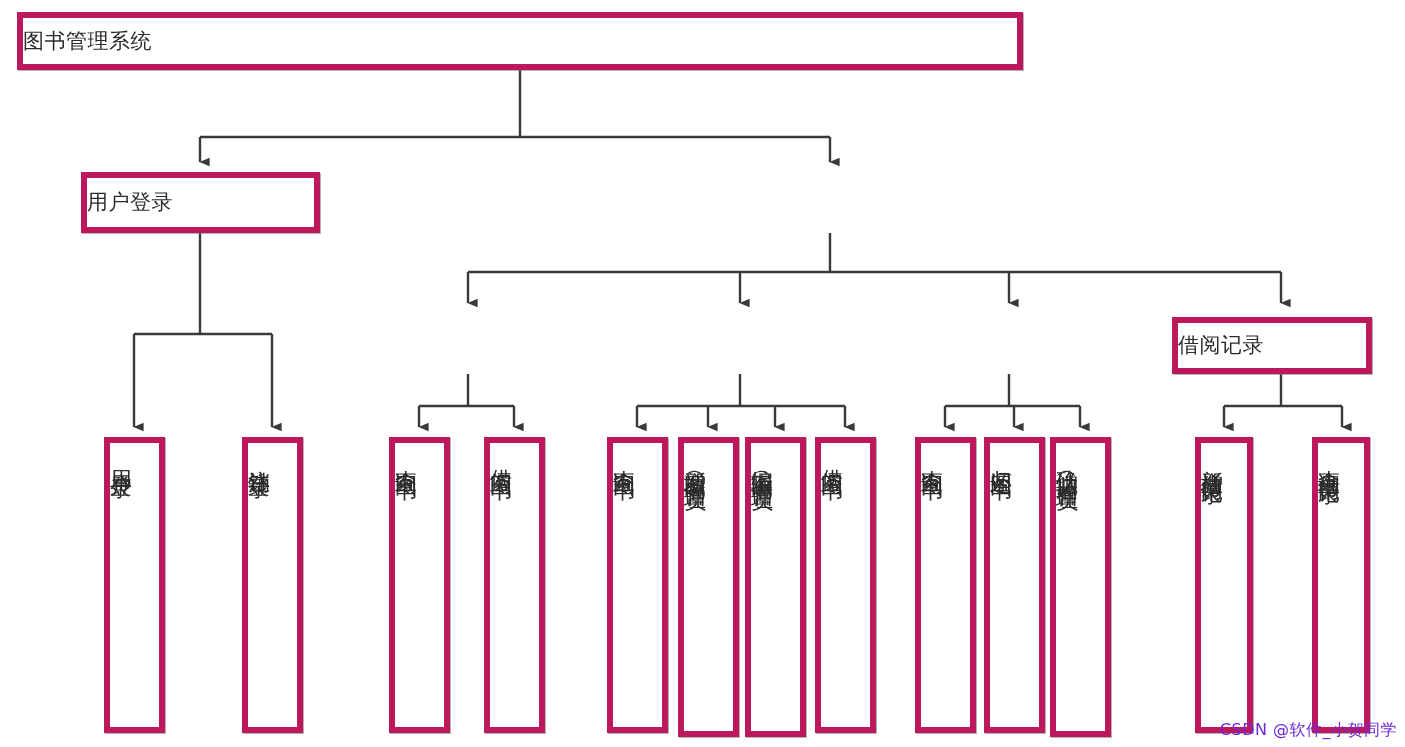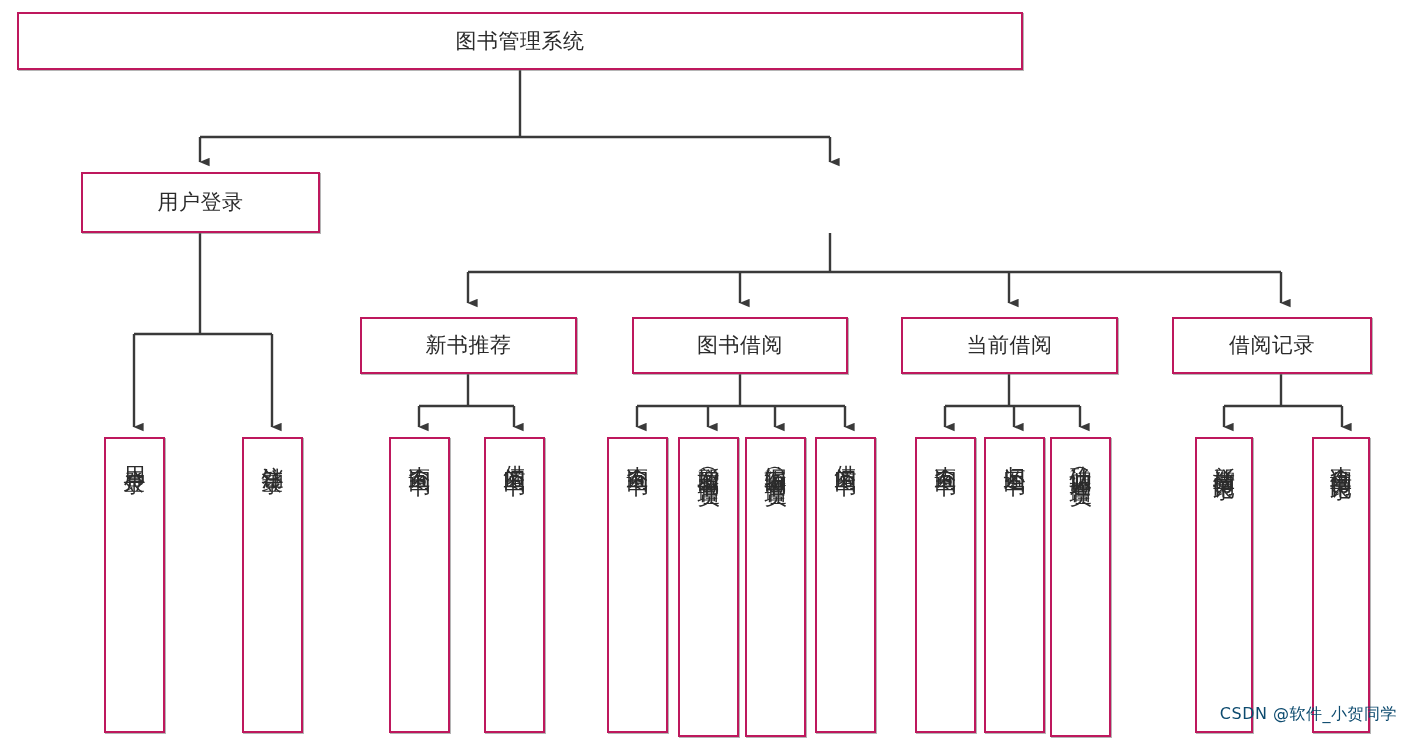--- a/index.html
+++ b/index.html
@@ -23,25 +23,24 @@
     position: absolute;
     left: 0;
     top: 0;
     width: 1405px;
     height: 747px;
     display: block;
   }
   .node-box {
     position: absolute;
     box-sizing: border-box;
-    border: 2px solid #be185d;
+    border: 6px solid #be185d;
     background: #ffffff;
     display: flex;
     align-items: center;
-    justify-content: center;
     box-shadow: 1px 1px 0 0 rgba(120,120,120,0.55);
   }
   .node-label {
     color: #2b2b2b;
     text-align: center;
     line-height: 1.18;
     letter-spacing: 0.5px;
     white-space: nowrap;
   }
   .node-box.horizontal .node-label {
@@ -54,23 +53,23 @@
   .node-box.vertical .node-label {
     writing-mode: vertical-rl;
     text-orientation: upright;
     font-size: 22px;
     letter-spacing: 3px;
     line-height: 1.0;
   }
   .watermark {
     position: absolute;
     right: 8px;
-    bottom: 22px;
+    bottom: 6px;
     font-size: 16px;
-    color: #0c4a6e;
+    color: #6d28d9;
     letter-spacing: 0.5px;
     white-space: nowrap;
     pointer-events: none;
   }
 </style>
 </head>
 <body>
 
 <div id="diagram-root">
 
@@ -138,31 +137,22 @@
 
   <div class="node-box horizontal" style="left:17px; top:12px; width:1006px; height:58px;">
     <span class="node-label">图书管理系统</span>
   </div>
 
   <div class="node-box horizontal" style="left:81px; top:172px; width:239px; height:61px;">
     <span class="node-label">用户登录</span>
   </div>
 
 
-  <div class="node-box horizontal" style="left:360px; top:317px; width:217px; height:57px;">
-    <span class="node-label">新书推荐</span>
-  </div>
-
-  <div class="node-box horizontal" style="left:632px; top:317px; width:216px; height:57px;">
-    <span class="node-label">图书借阅</span>
-  </div>
-
-  <div class="node-box horizontal" style="left:901px; top:317px; width:217px; height:57px;">
-    <span class="node-label">当前借阅</span>
-  </div>
+
+
 
   <div class="node-box horizontal" style="left:1172px; top:317px; width:200px; height:57px;">
     <span class="node-label">借阅记录</span>
   </div>
 
   <div class="node-box vertical" style="left:104px; top:437px; width:61px; height:296px;">
     <span class="node-label">用户登录</span>
   </div>
 
   <div class="node-box vertical" style="left:242px; top:437px; width:61px; height:296px;">

